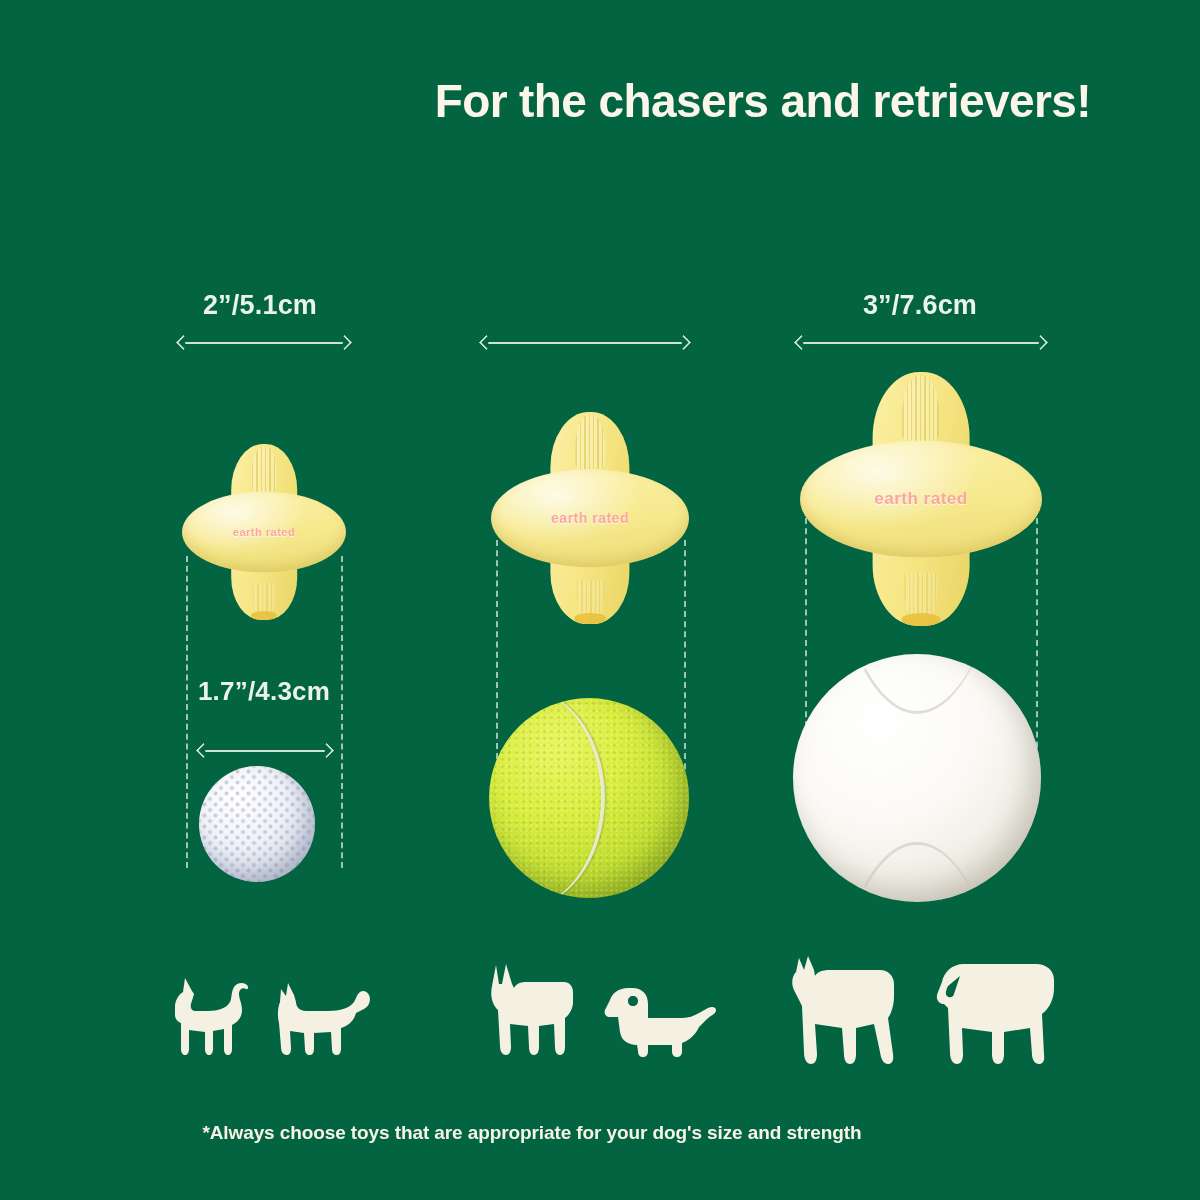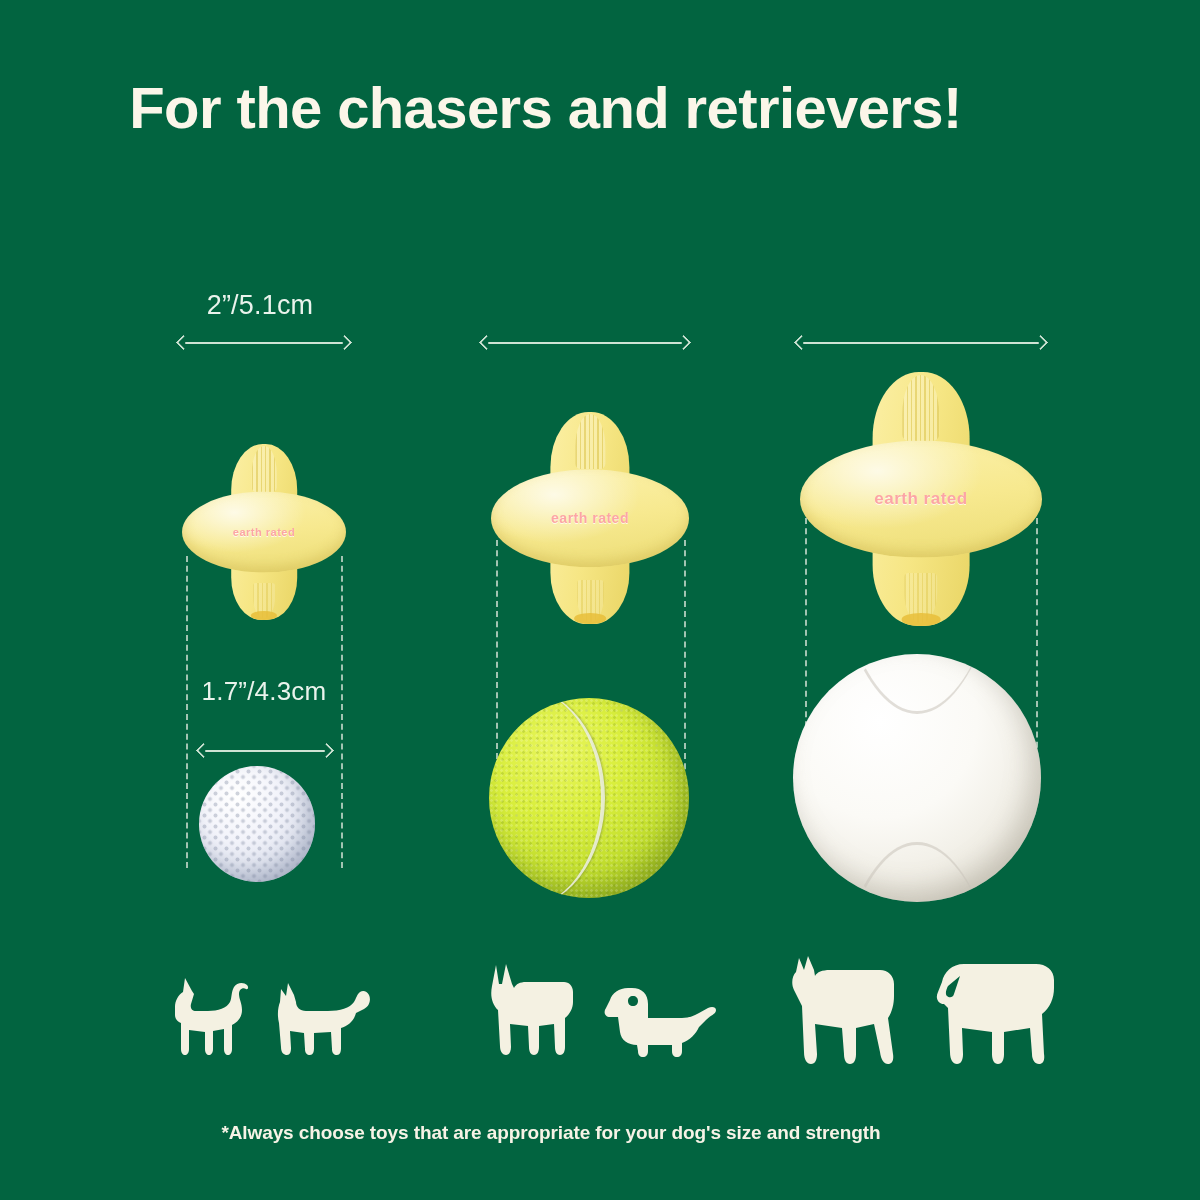--- a/index.html
+++ b/index.html
@@ -10,43 +10,43 @@
     font-family:"Liberation Sans", sans-serif;
     position:relative;
     -webkit-font-smoothing:antialiased;
   }
   .stage { position:absolute; inset:0; }
 
   
   .title {
     position:absolute;
     top:74px; left:0; width:1091px;
-    text-align:center;
+    text-align:right;
     color:#FBF6E9;
-    font-size:58px;
+    font-size:46px;
     font-weight:800;
     letter-spacing:-0.6px;
   }
 
   
   .col-head {
     position:absolute;
     text-align:center;
     color:#FFFFFF;
     font-size:29px;
     font-weight:800;
     letter-spacing:-0.3px;
     width:260px;
   }
   .col-measure {
     position:absolute;
     text-align:center;
     color:#EAF3EC;
     font-size:27px;
-    font-weight:400;
+    font-weight:700;
     width:300px;
     letter-spacing:0.2px;
   }
 
   
   .dim-arrow { position:absolute; height:18px; }
   .dim-arrow .shaft {
     position:absolute;
     top:8px; left:7px; right:7px;
     height:2px;
@@ -227,21 +227,20 @@
 
   
   .footer {
     position:absolute;
     left:0; top:1122px; width:1064px;
     text-align:center;
     color:#F7F3E6;
     font-size:19px;
     font-weight:600;
     letter-spacing:-0.1px;
-    margin-left:19px;
   }
 </style>
 </head>
 <body>
 
 <div class="stage">
 
   <div class="title">For the chasers and retrievers!</div>
 
   <div class="col-measure" style="left:110px; top:290px;">2”/5.1cm</div>
@@ -310,20 +309,21 @@
 
   <div class="dogs" style="left:490px; top:962px; gap:20px;">
     <svg width="92" height="96" viewBox="0 0 92 96">
       <path d="M22 22 L16 2 L12 22 L9 22 L6 3 L2 24 C0 34 2 42 8 48 L10 84 C10 90 13 93 16 93 C19 93 21 90 21 85 L20 62 L38 64 L39 85 C39 90 41 93 44 93 C47 93 49 90 49 85 L49 64 L64 62 L65 85 C65 90 67 93 70 93 C73 93 75 90 75 85 L75 56 C80 52 83 46 83 40 L83 30 C83 24 79 20 74 20 L36 20 C30 20 26 22 24 26 Z"></path>
     </svg>
     <svg width="116" height="84" viewBox="0 0 116 84">
       <path d="M26 14 C17 14 10 19 8 26 L4 34 C1 38 3 43 8 43 L16 43 L18 58 C19 66 26 71 35 71 L36 77 C36 81 38 83 41 83 C44 83 46 81 46 77 L46 71 L70 71 L70 77 C70 81 72 83 75 83 C78 83 80 81 80 77 L80 69 C88 66 94 60 97 53 L104 46 C109 41 114 40 114 36 C114 33 110 32 106 34 L97 39 C92 42 86 44 80 44 L46 44 L46 30 C46 20 40 14 30 14 Z M31 22 C34 22 36 24 36 27 C36 30 34 32 31 32 C28 32 26 30 26 27 C26 24 28 22 31 22 Z"></path>
     </svg>
   </div>
 
+  <div class="col-measure" style="left:770px; top:290px;">3”/7.6cm</div>
 
   <div class="dim-arrow" style="left:796px; top:334px; width:250px;">
     <span class="shaft"></span>
     <span class="head left"></span>
     <span class="head right"></span>
   </div>
 
   <div class="guide" style="left:805px; top:518px; height:250px;"></div>
   <div class="guide" style="left:1036px; top:518px; height:250px;"></div>
 

